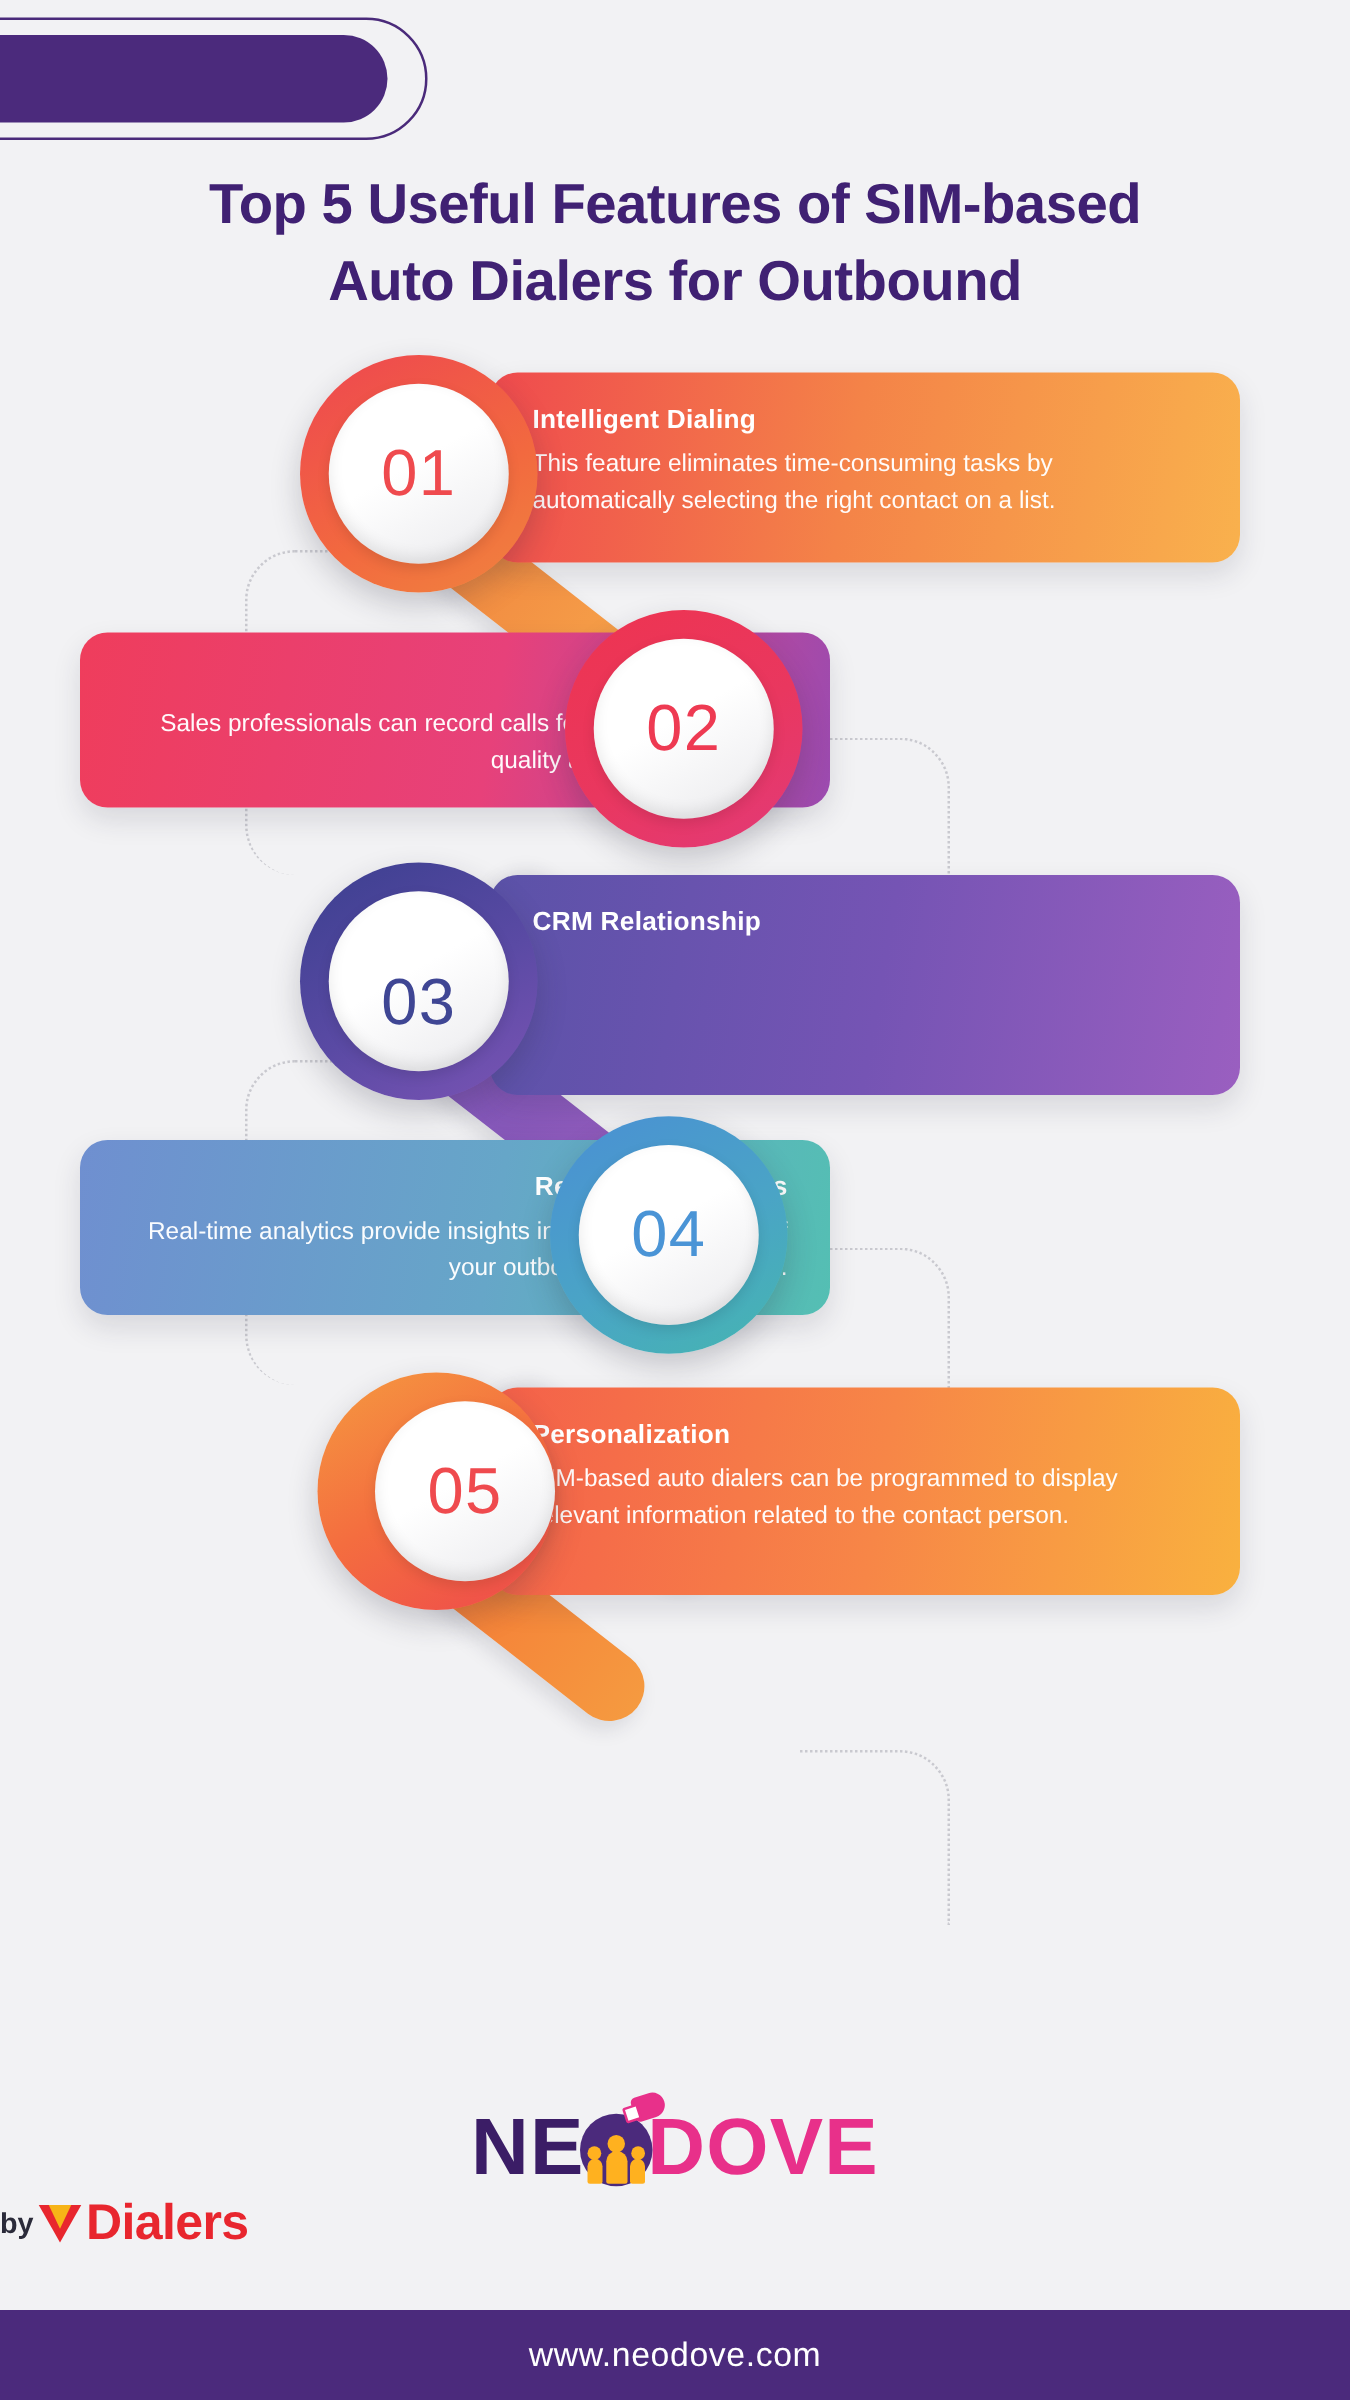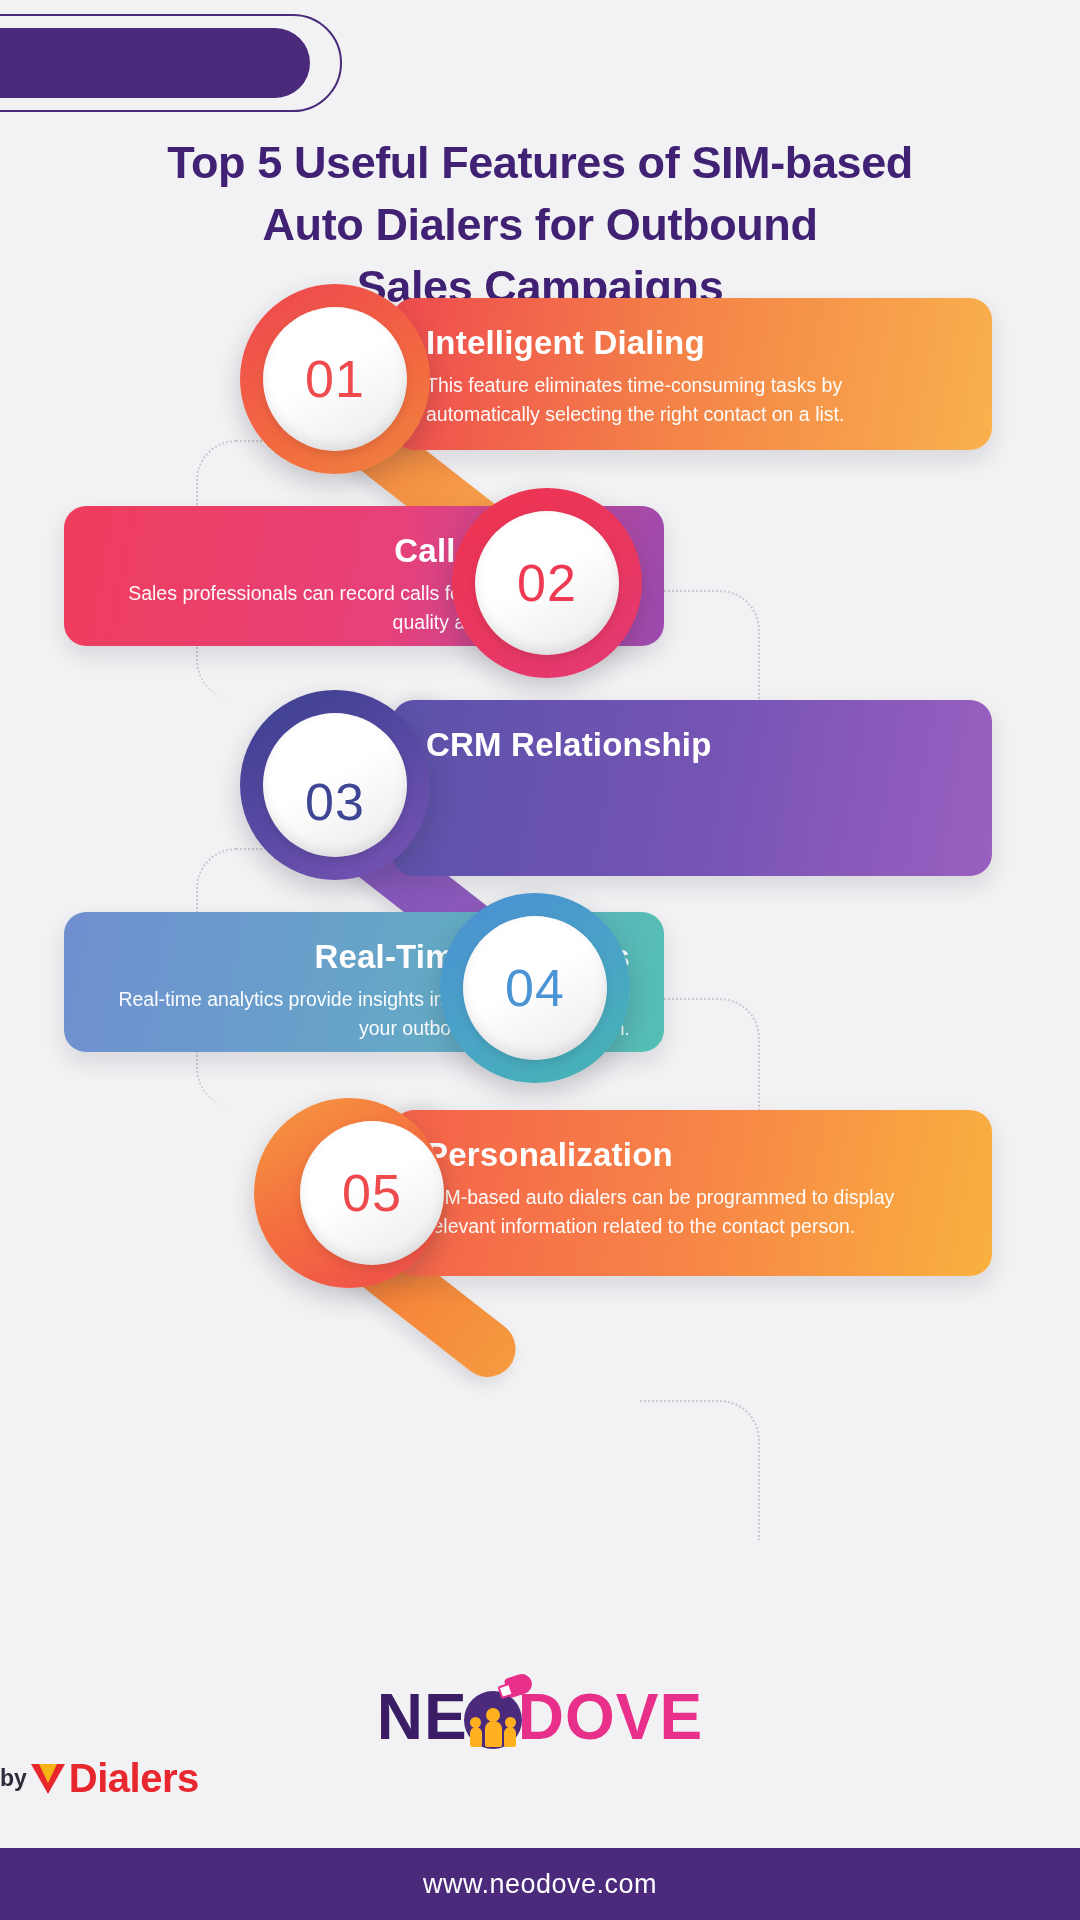--- a/index.html
+++ b/index.html
@@ -62,21 +62,21 @@
 
   .card {
     position: absolute;
     border-radius: 22px;
     box-shadow: 0 10px 22px rgba(40,40,60,0.13);
     padding: 26px 34px 28px 34px;
     color: #ffffff;
     overflow: hidden;
   }
   .card h3 {
-    font-size: 33px;
+    font-size: 21px;
     font-weight: bold;
     letter-spacing: 0.2px;
     margin-bottom: 9px;
     line-height: 1.15;
   }
   .card p {
     font-size: 19.5px;
     line-height: 29px;
     font-weight: 400;
     color: rgba(255,255,255,0.97);
@@ -233,21 +233,20 @@
 <body>
 
 <div id="page">
 
   <div class="top-tab-outline"></div>
   <div class="top-tab-fill"></div>
 
   <div class="title">
     <span class="ln">Top 5 Useful Features of SIM-based</span>
     <span class="ln">Auto Dialers for Outbound</span>
-    <span class="ln">Sales Campaigns</span>
   </div>
 
   <div class="item">
     <div class="dot-path" style="left:196px; top:440px; width:120px; height:260px; border-right:none; border-top-left-radius:40px; border-bottom-left-radius:40px; border-bottom:none;"></div>
     <div class="stem" style="left:352px; top:400px; width:220px; background:linear-gradient(90deg,#f0843f,#f8a94c); transform: rotate(38deg); transform-origin: left center;"></div>
     <div class="card" style="left:392px; top:298px; width:600px; height:152px; background:linear-gradient(100deg,#ef4a4e 0%,#f48348 48%,#f9b14d 100%);">
       <h3>Intelligent Dialing</h3>
       <p>This feature eliminates time-consuming tasks by automatically selecting the right contact on a list.</p>
     </div>
     <div class="ring" style="left:240px; top:284px; width:190px; height:190px; background:linear-gradient(150deg,#ee4650 0%,#f2693f 60%,#f0843f 100%);">

